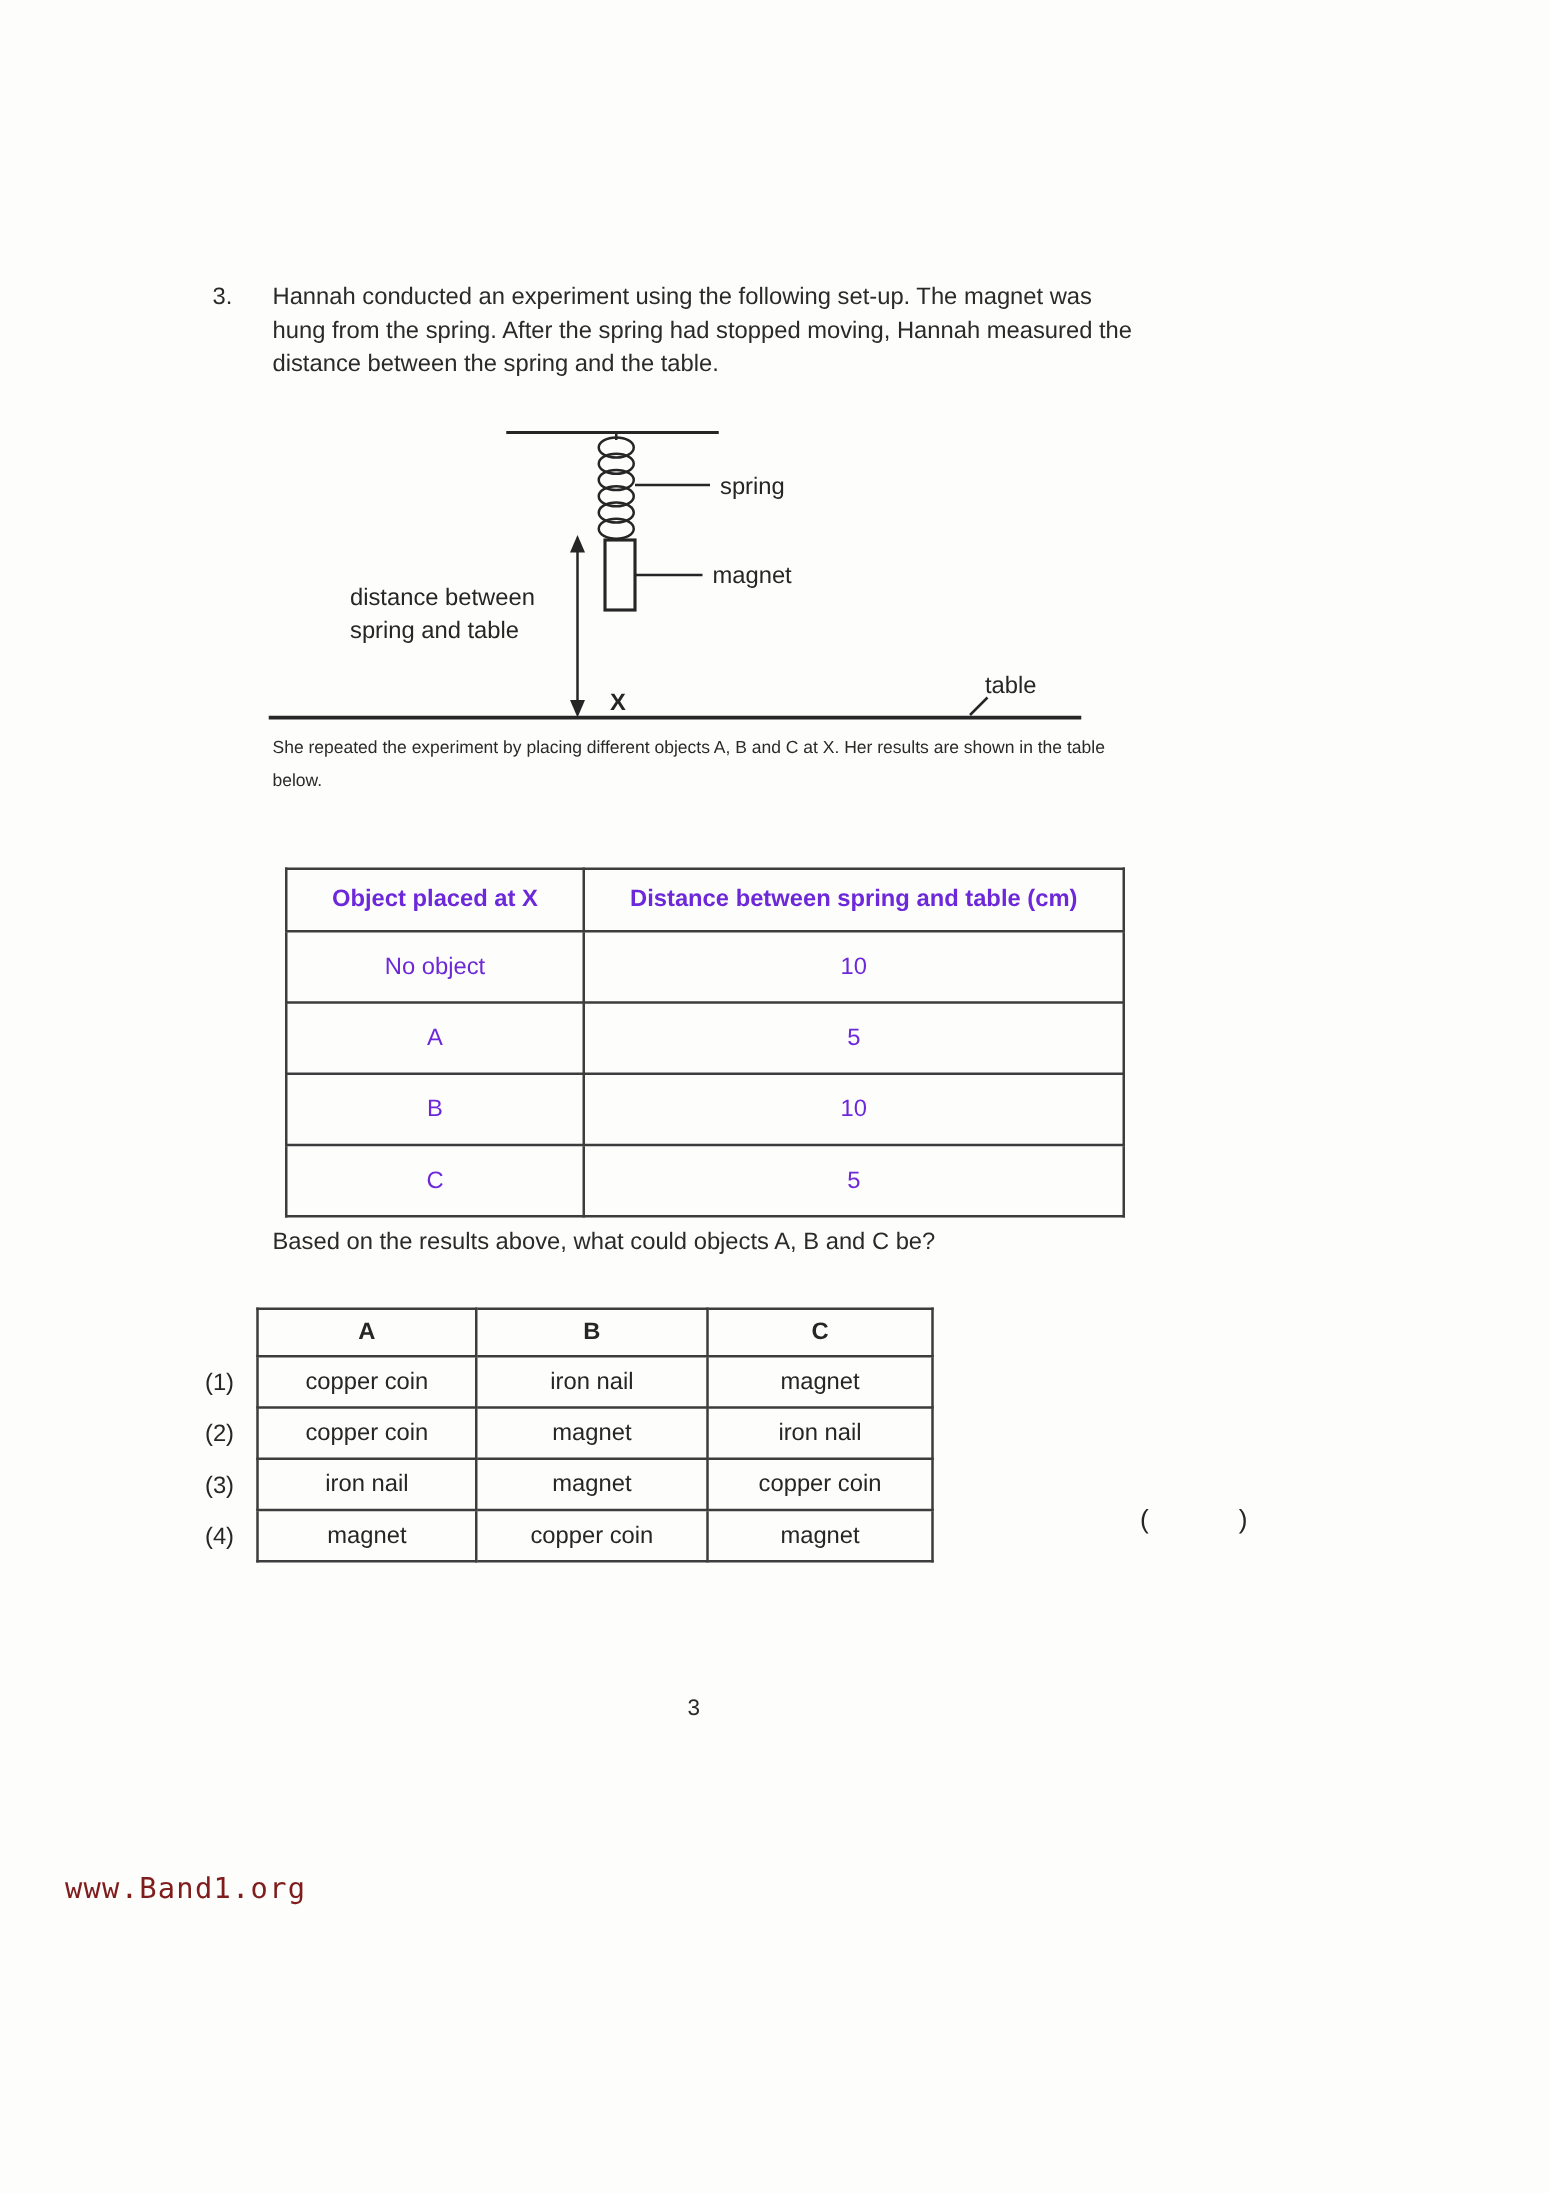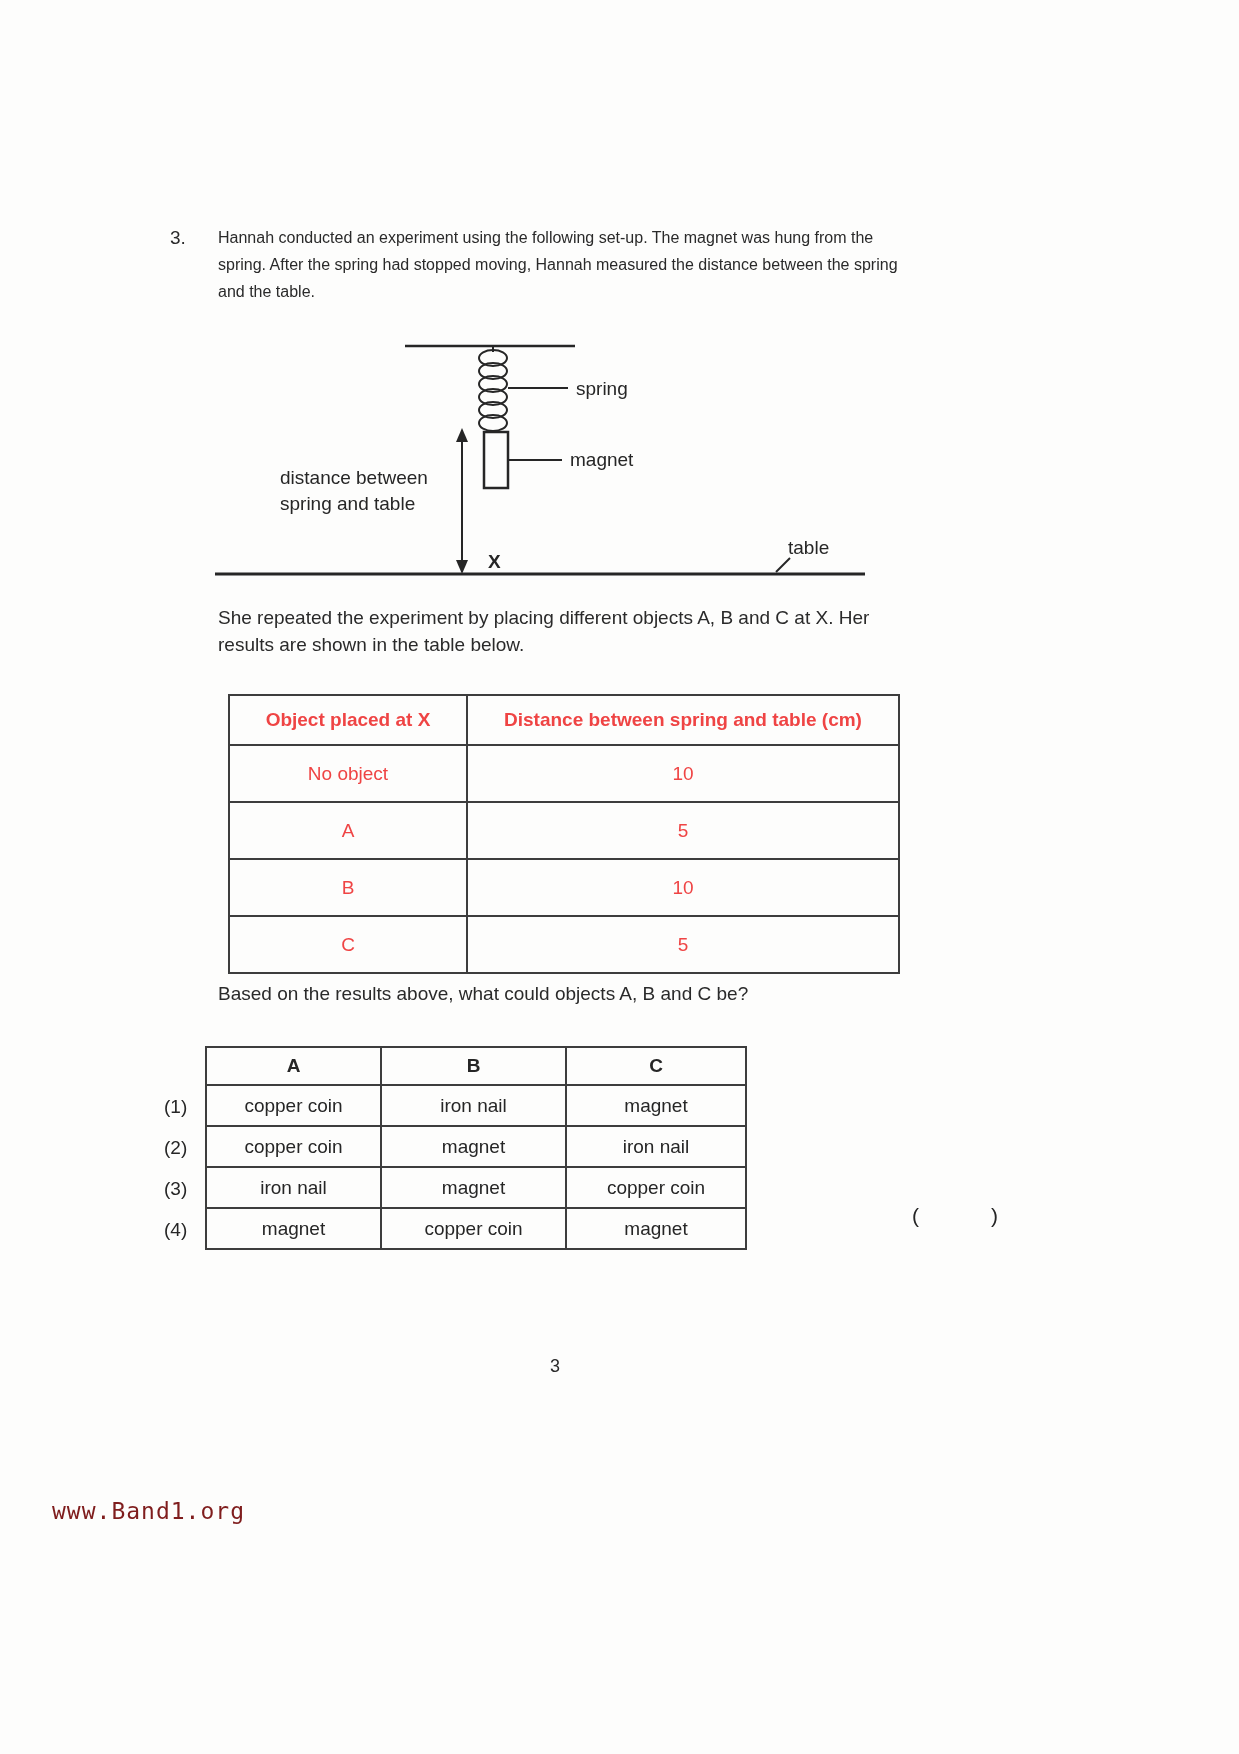--- a/index.html
+++ b/index.html
@@ -23,21 +23,21 @@
     width: 740px;
     display: flex;
   }
   .qnum {
     width: 48px;
     font-size: 19px;
     line-height: 27px;
   }
   .qtext {
     width: 690px;
-    font-size: 16px;
+    font-size: 19px;
     line-height: 27px;
   }
 
   
   .diagram {
     position: absolute;
     left: 210px;
     top: 332px;
     width: 680px;
     height: 258px;
@@ -45,39 +45,39 @@
   .diagram text {
     font-family: "Liberation Sans", sans-serif;
     font-size: 19px;
     fill: #262626;
   }
 
   
   .followup {
     position: absolute;
     left: 218px;
-    top: 604px;
+    top: 584px;
     width: 705px;
-    font-size: 19px;
+    font-size: 14px;
     line-height: 27px;
   }
 
   
   table { border-collapse: collapse; background: transparent; }
   .results-table {
     position: absolute;
     left: 228px;
     top: 694px;
   }
   .results-table th, .results-table td {
     border: 2px solid #3d3d3d;
     text-align: center;
     vertical-align: middle;
     font-size: 19px;
-    color: #ef4444;
+    color: #6d28d9;
   }
   .results-table th { height: 50px; font-weight: bold; }
   .results-table td { height: 57px; font-weight: normal; }
   .col-object { width: 238px; }
   .col-distance { width: 432px; }
 
   
   .mcq-prompt {
     position: absolute;
     left: 218px;

